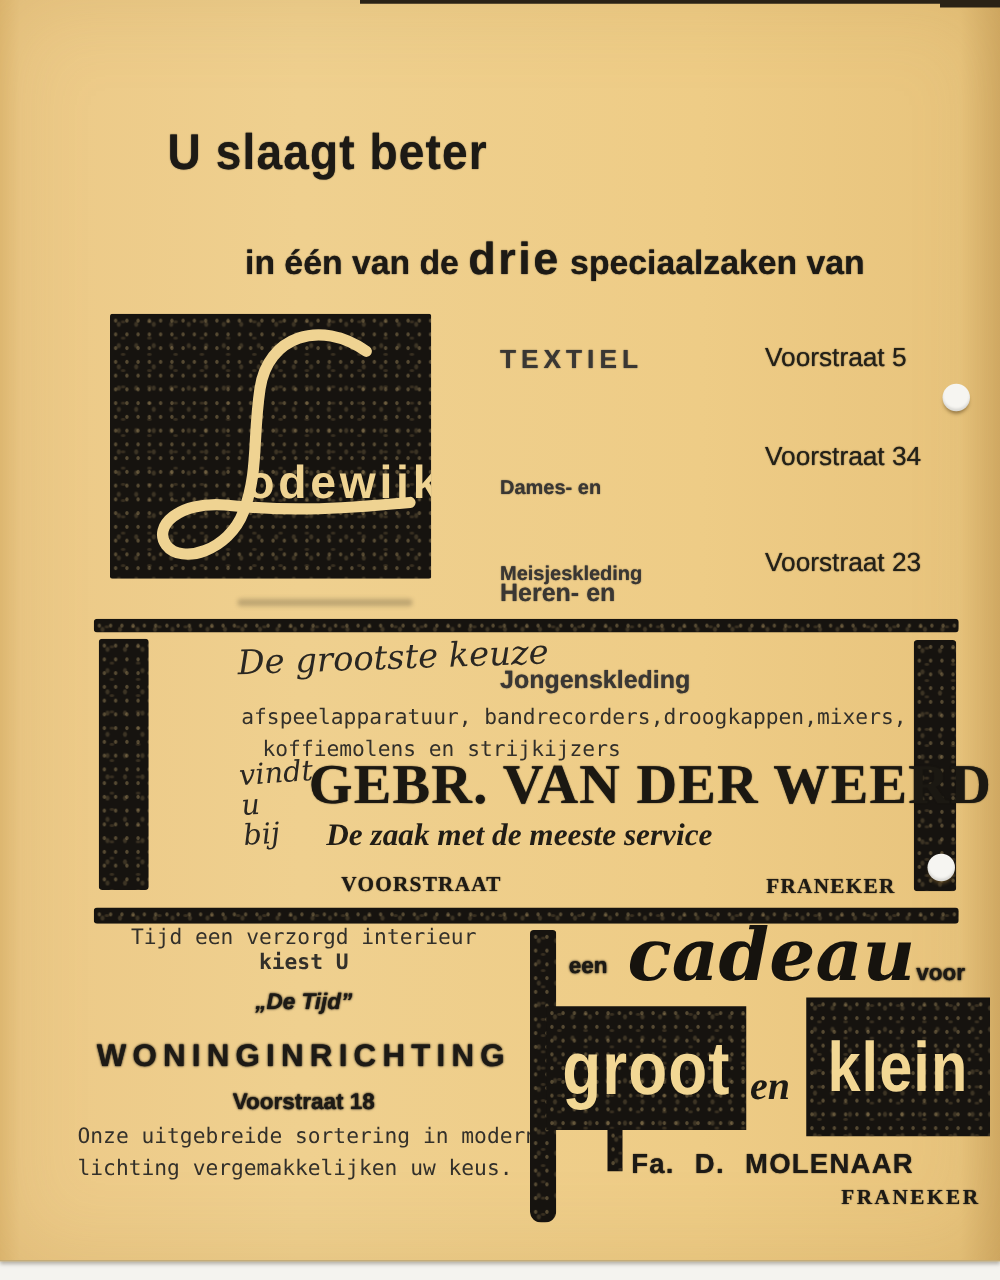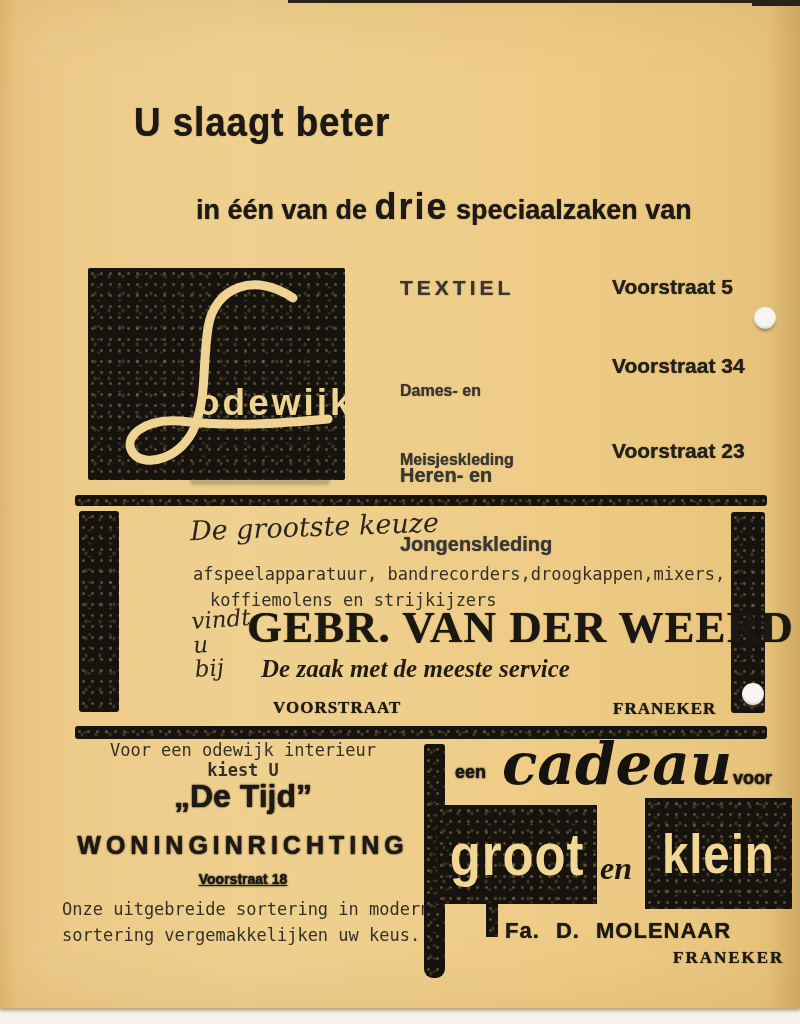--- a/index.html
+++ b/index.html
@@ -35,24 +35,24 @@
     background:#f6f5f1;
     box-shadow:0 3px 3px -1px rgba(110,85,40,.65), inset 0 -2px 2px rgba(0,0,0,.12);
   }
   
   #h1{left:134px;top:100px;font-size:40px;font-weight:800;letter-spacing:1px;
       transform:scaleX(.92);transform-origin:left top;}
   #h2{left:196px;top:186px;white-space:nowrap;}
   #h2 .pre,#h2 .post{font-size:27px;font-weight:800;}
   #h2 .em{font-size:36px;font-weight:800;letter-spacing:2px;}
   
-  #logo{left:88px;top:268px;width:257px;height:212px;border-radius:2px;}
+  #logo{left:88px;top:251px;width:257px;height:212px;border-radius:2px;}
   
   .rowlabel{font-weight:800;color:#3a3733;line-height:23px;white-space:pre;}
-  .rowaddr{font-weight:700;color:#242118;white-space:nowrap;}
+  .rowaddr{font-weight:400;color:#242118;white-space:nowrap;}
   
   #weerd{left:75px;top:495px;width:692px;height:246px;}
   #weerd .bar{position:absolute;}
   .script{font-family:"DejaVu Serif",serif;font-style:italic;color:#2a2722;}
   #weerd-name{font-family:"Liberation Serif",serif;font-weight:700;font-size:45px;
       letter-spacing:1px;color:#1b1812;white-space:nowrap;transform:scaleX(1.0);}
   #weerd-tag{font-family:"Liberation Serif",serif;font-style:italic;font-weight:700;
       font-size:25px;color:#211d16;white-space:nowrap;}
   .wcity{font-family:"Liberation Serif",serif;font-weight:700;font-size:17px;
       letter-spacing:1px;color:#1f1b14;}
@@ -125,28 +125,28 @@
       <div>bij</div>
     </div>
 
     <div id="weerd-name" class="abs smudge" style="left:172px;top:106px;">GEBR. VAN DER WEERD</div>
     <div id="weerd-tag" class="abs" style="left:186px;top:160px;text-align:right;">De zaak met de meeste service</div>
     <div class="abs wcity smudge" style="left:198px;top:203px;">VOORSTRAAT</div>
     <div class="abs wcity smudge" style="left:538px;top:204px;">FRANEKER</div>
   </div>
 
   <div id="detijd" class="abs">
-    <div class="c mono" style="top:2px;font-size:17px;">Voor een odewijk interieur</div>
+    <div class="c mono" style="top:2px;font-size:17px;">Tijd een verzorgd interieur</div>
     <div class="c mono" style="top:22px;font-size:17px;font-weight:bold;">kiest U</div>
-    <div class="c ink heavy" style="top:40px;font-size:32px;font-weight:800;">„De Tijd”</div>
+    <div class="c ink heavy" style="top:53px;font-size:18px;font-weight:800;font-style:italic;">„De Tijd”</div>
     <div class="c ink heavy" style="top:93px;font-size:25px;font-weight:700;letter-spacing:5px;">WONINGINRICHTING</div>
-    <div class="c ink heavy" style="top:133px;font-size:14px;font-weight:800;text-decoration:underline;">Voorstraat 18</div>
+    <div class="c ink heavy" style="top:133px;font-size:18px;font-weight:800;">Voorstraat 18</div>
     <div class="abs mono" style="left:4px;top:158px;font-size:17px;line-height:26px;">
       <div>Onze uitgebreide sortering in modern</div>
-      <div>sortering  vergemakkelijken uw  keus.</div>
+      <div>lichting  vergemakkelijken uw  keus.</div>
     </div>
   </div>
 
   <div id="divider" class="abs speck"></div>
 
   <div class="abs ink heavy" style="left:455px;top:762px;font-size:18px;font-weight:800;">een</div>
   <div id="cadeau" class="abs" style="left:502px;top:730px;">cadeau</div>
   <div class="abs ink heavy" style="left:733px;top:768px;font-size:18px;font-weight:800;">voor</div>
 
   <div class="abs blk speck" style="left:437px;top:805px;width:160px;height:99px;">

